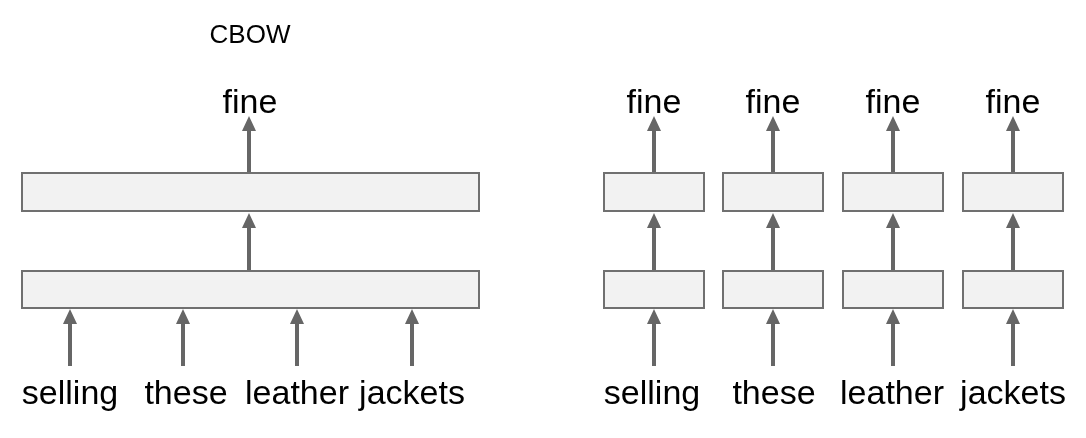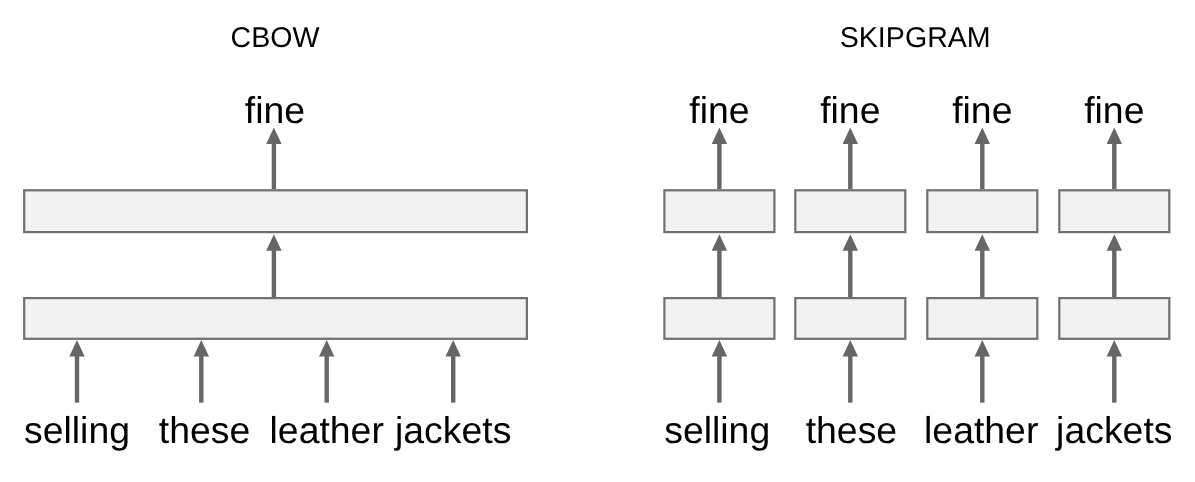--- a/index.html
+++ b/index.html
@@ -87,21 +87,20 @@
   <div class="arrow" style="left:412px; top:309px; height:57px">
     <div class="head"></div>
     <div class="shaft"></div>
   </div>
 
   <div class="label" style="left:70px; top:375px">selling</div>
   <div class="label" style="left:186px; top:375px">these</div>
   <div class="label" style="left:297px; top:375px">leather</div>
   <div class="label" style="left:412px; top:375px">jackets</div>
 
-  <div class="label title" style="left:832px; top:21px">SKIPGRAM</div>
 
   <div class="label" style="left:654px; top:84px">fine</div>
   <div class="arrow" style="left:654px; top:116px; height:56px">
     <div class="head"></div>
     <div class="shaft"></div>
   </div>
   <div class="layer-box" style="left:603px; top:172px; width:102px; height:40px"></div>
   <div class="arrow" style="left:654px; top:213px; height:57px">
     <div class="head"></div>
     <div class="shaft"></div>

